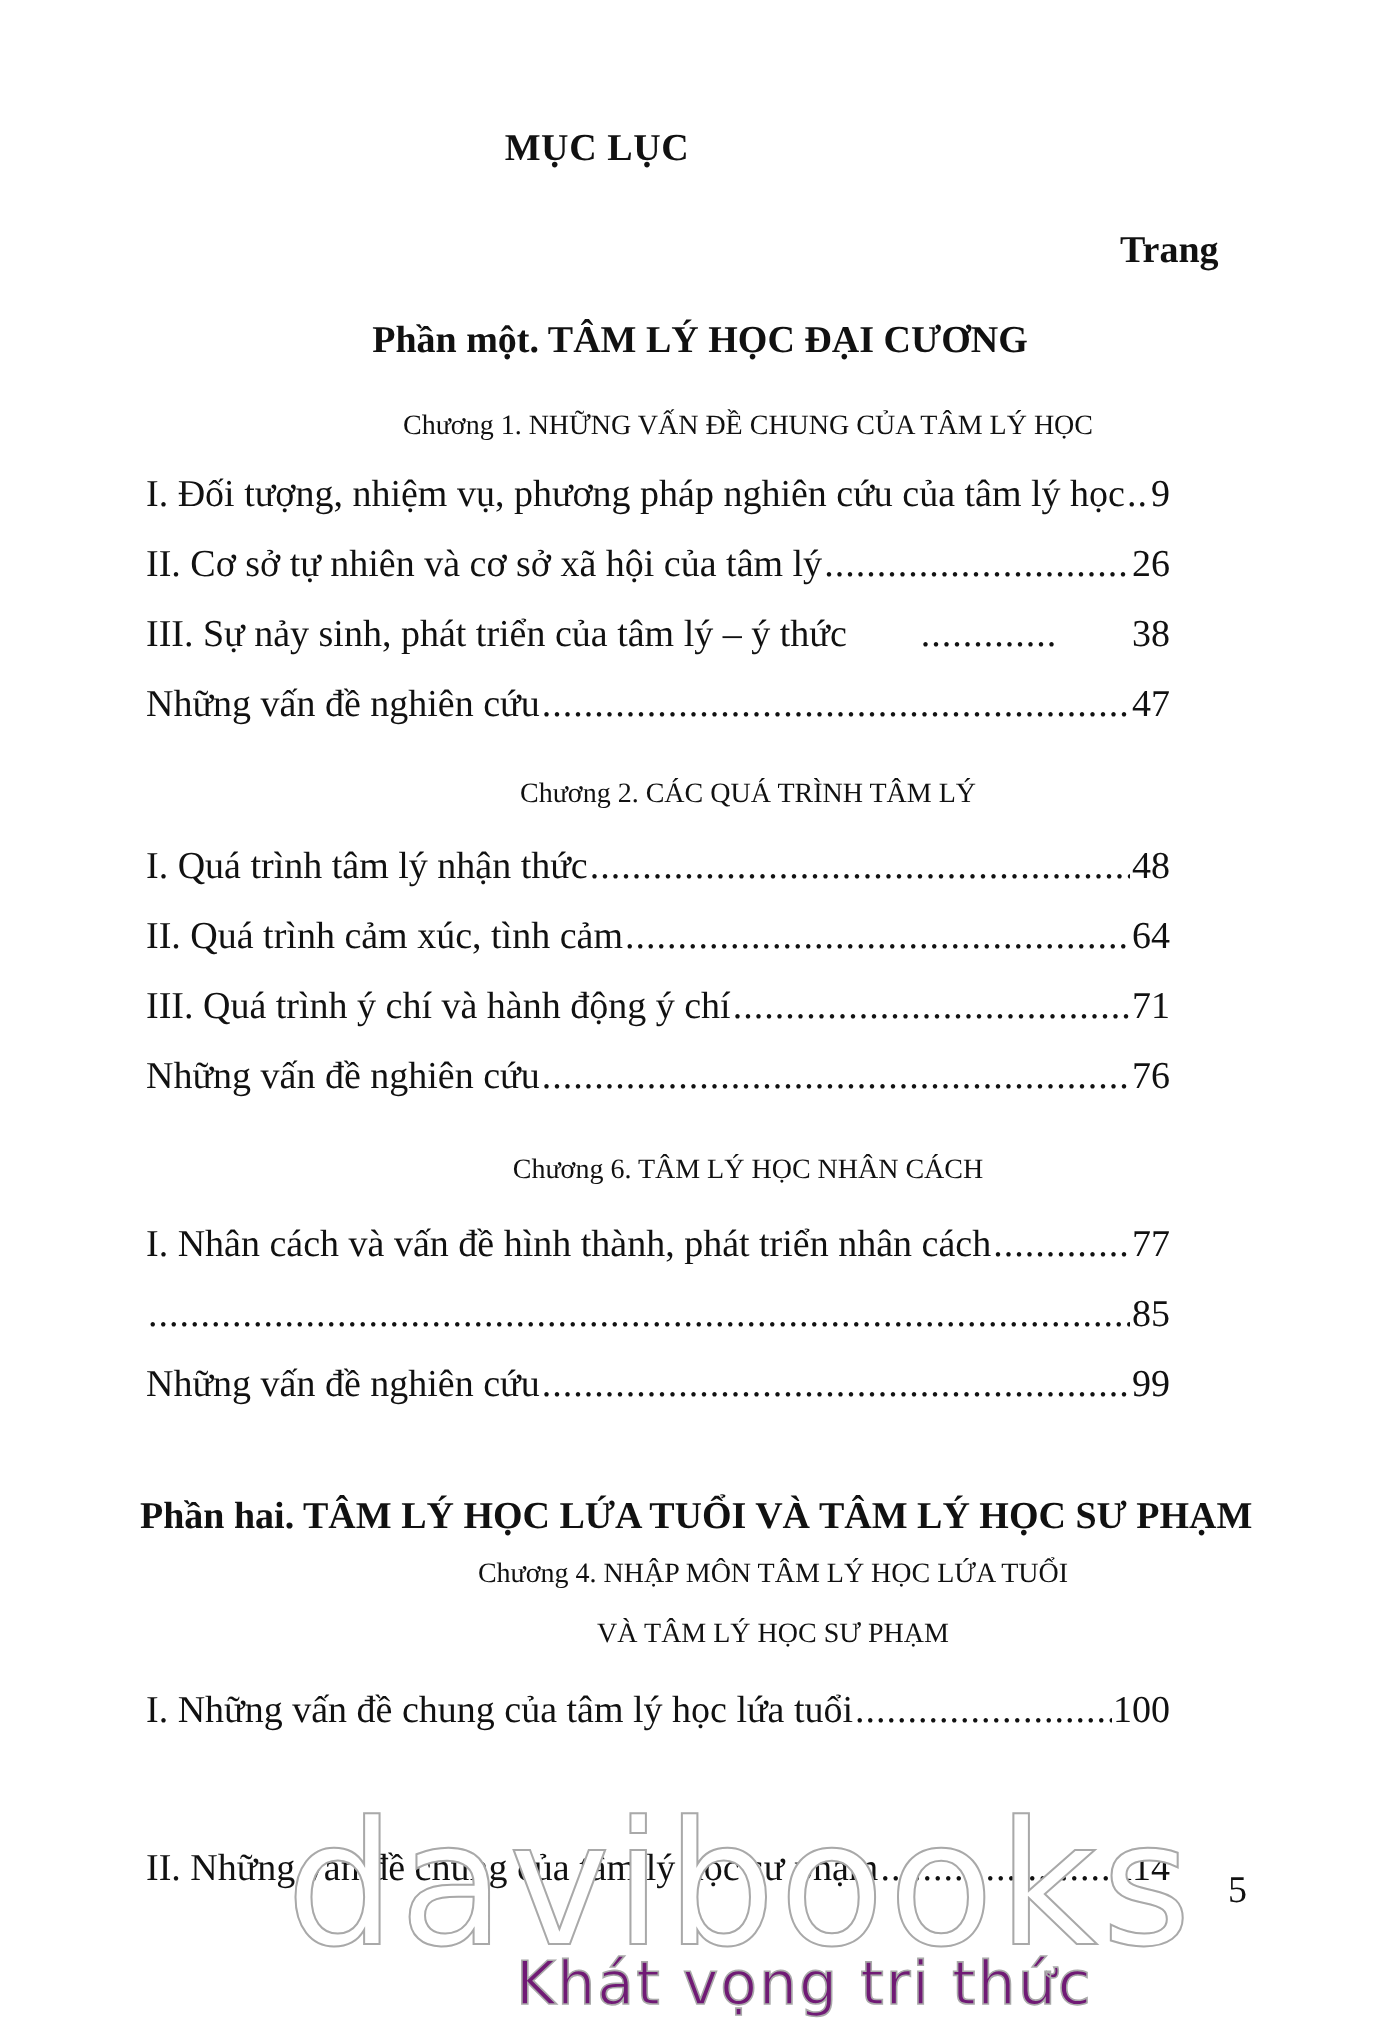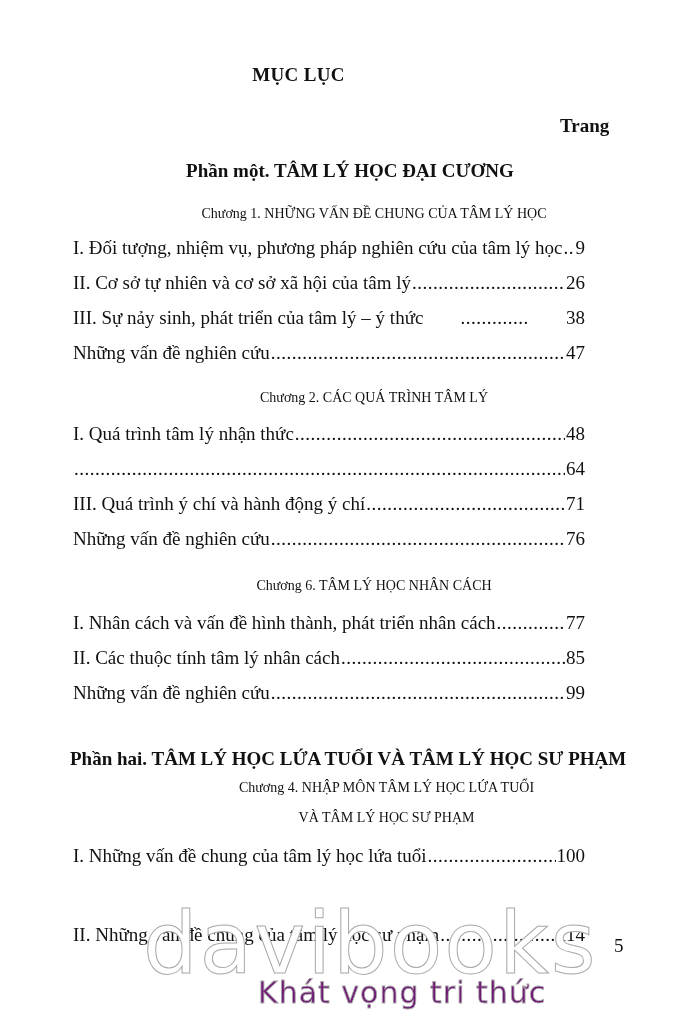--- a/index.html
+++ b/index.html
@@ -62,20 +62,21 @@
     <span class="pg">47</span>
   </div>
 
 <div class="abs chapter" style="top:390px;left:0;width:700px;">Chương 2. CÁC QUÁ TRÌNH TÂM LÝ</div>
 <div class="entry" style="top:423px;">
     <span class="lbl">I. Quá trình tâm lý nhận thức</span>
     <span class="dots"></span>
     <span class="pg">48</span>
   </div>
 <div class="entry" style="top:458px;">
+    <span class="lbl">II. Quá trình cảm xúc, tình cảm</span>
     <span class="dots"></span>
     <span class="pg">64</span>
   </div>
 <div class="entry" style="top:493px;">
     <span class="lbl">III. Quá trình ý chí và hành động ý chí</span>
     <span class="dots"></span>
     <span class="pg">71</span>
   </div>
 <div class="entry" style="top:528px;">
     <span class="lbl">Những vấn đề nghiên cứu</span>
@@ -83,21 +84,20 @@
     <span class="pg">76</span>
   </div>
 
 <div class="abs chapter" style="top:578px;left:0;width:700px;">Chương 6. TÂM LÝ HỌC NHÂN CÁCH</div>
 <div class="entry" style="top:612px;">
     <span class="lbl">I. Nhân cách và vấn đề hình thành, phát triển nhân cách</span>
     <span class="dots"></span>
     <span class="pg">77</span>
   </div>
 <div class="entry" style="top:647px;">
-    <span class="lbl">II. Các thuộc tính tâm lý nhân cách</span>
     <span class="dots"></span>
     <span class="pg">85</span>
   </div>
 <div class="entry" style="top:682px;">
     <span class="lbl">Những vấn đề nghiên cứu</span>
     <span class="dots"></span>
     <span class="pg">99</span>
   </div>
 
 <div class="abs part part2">Phần hai. TÂM LÝ HỌC LỨA TUỔI VÀ TÂM LÝ HỌC SƯ PHẠM</div>

